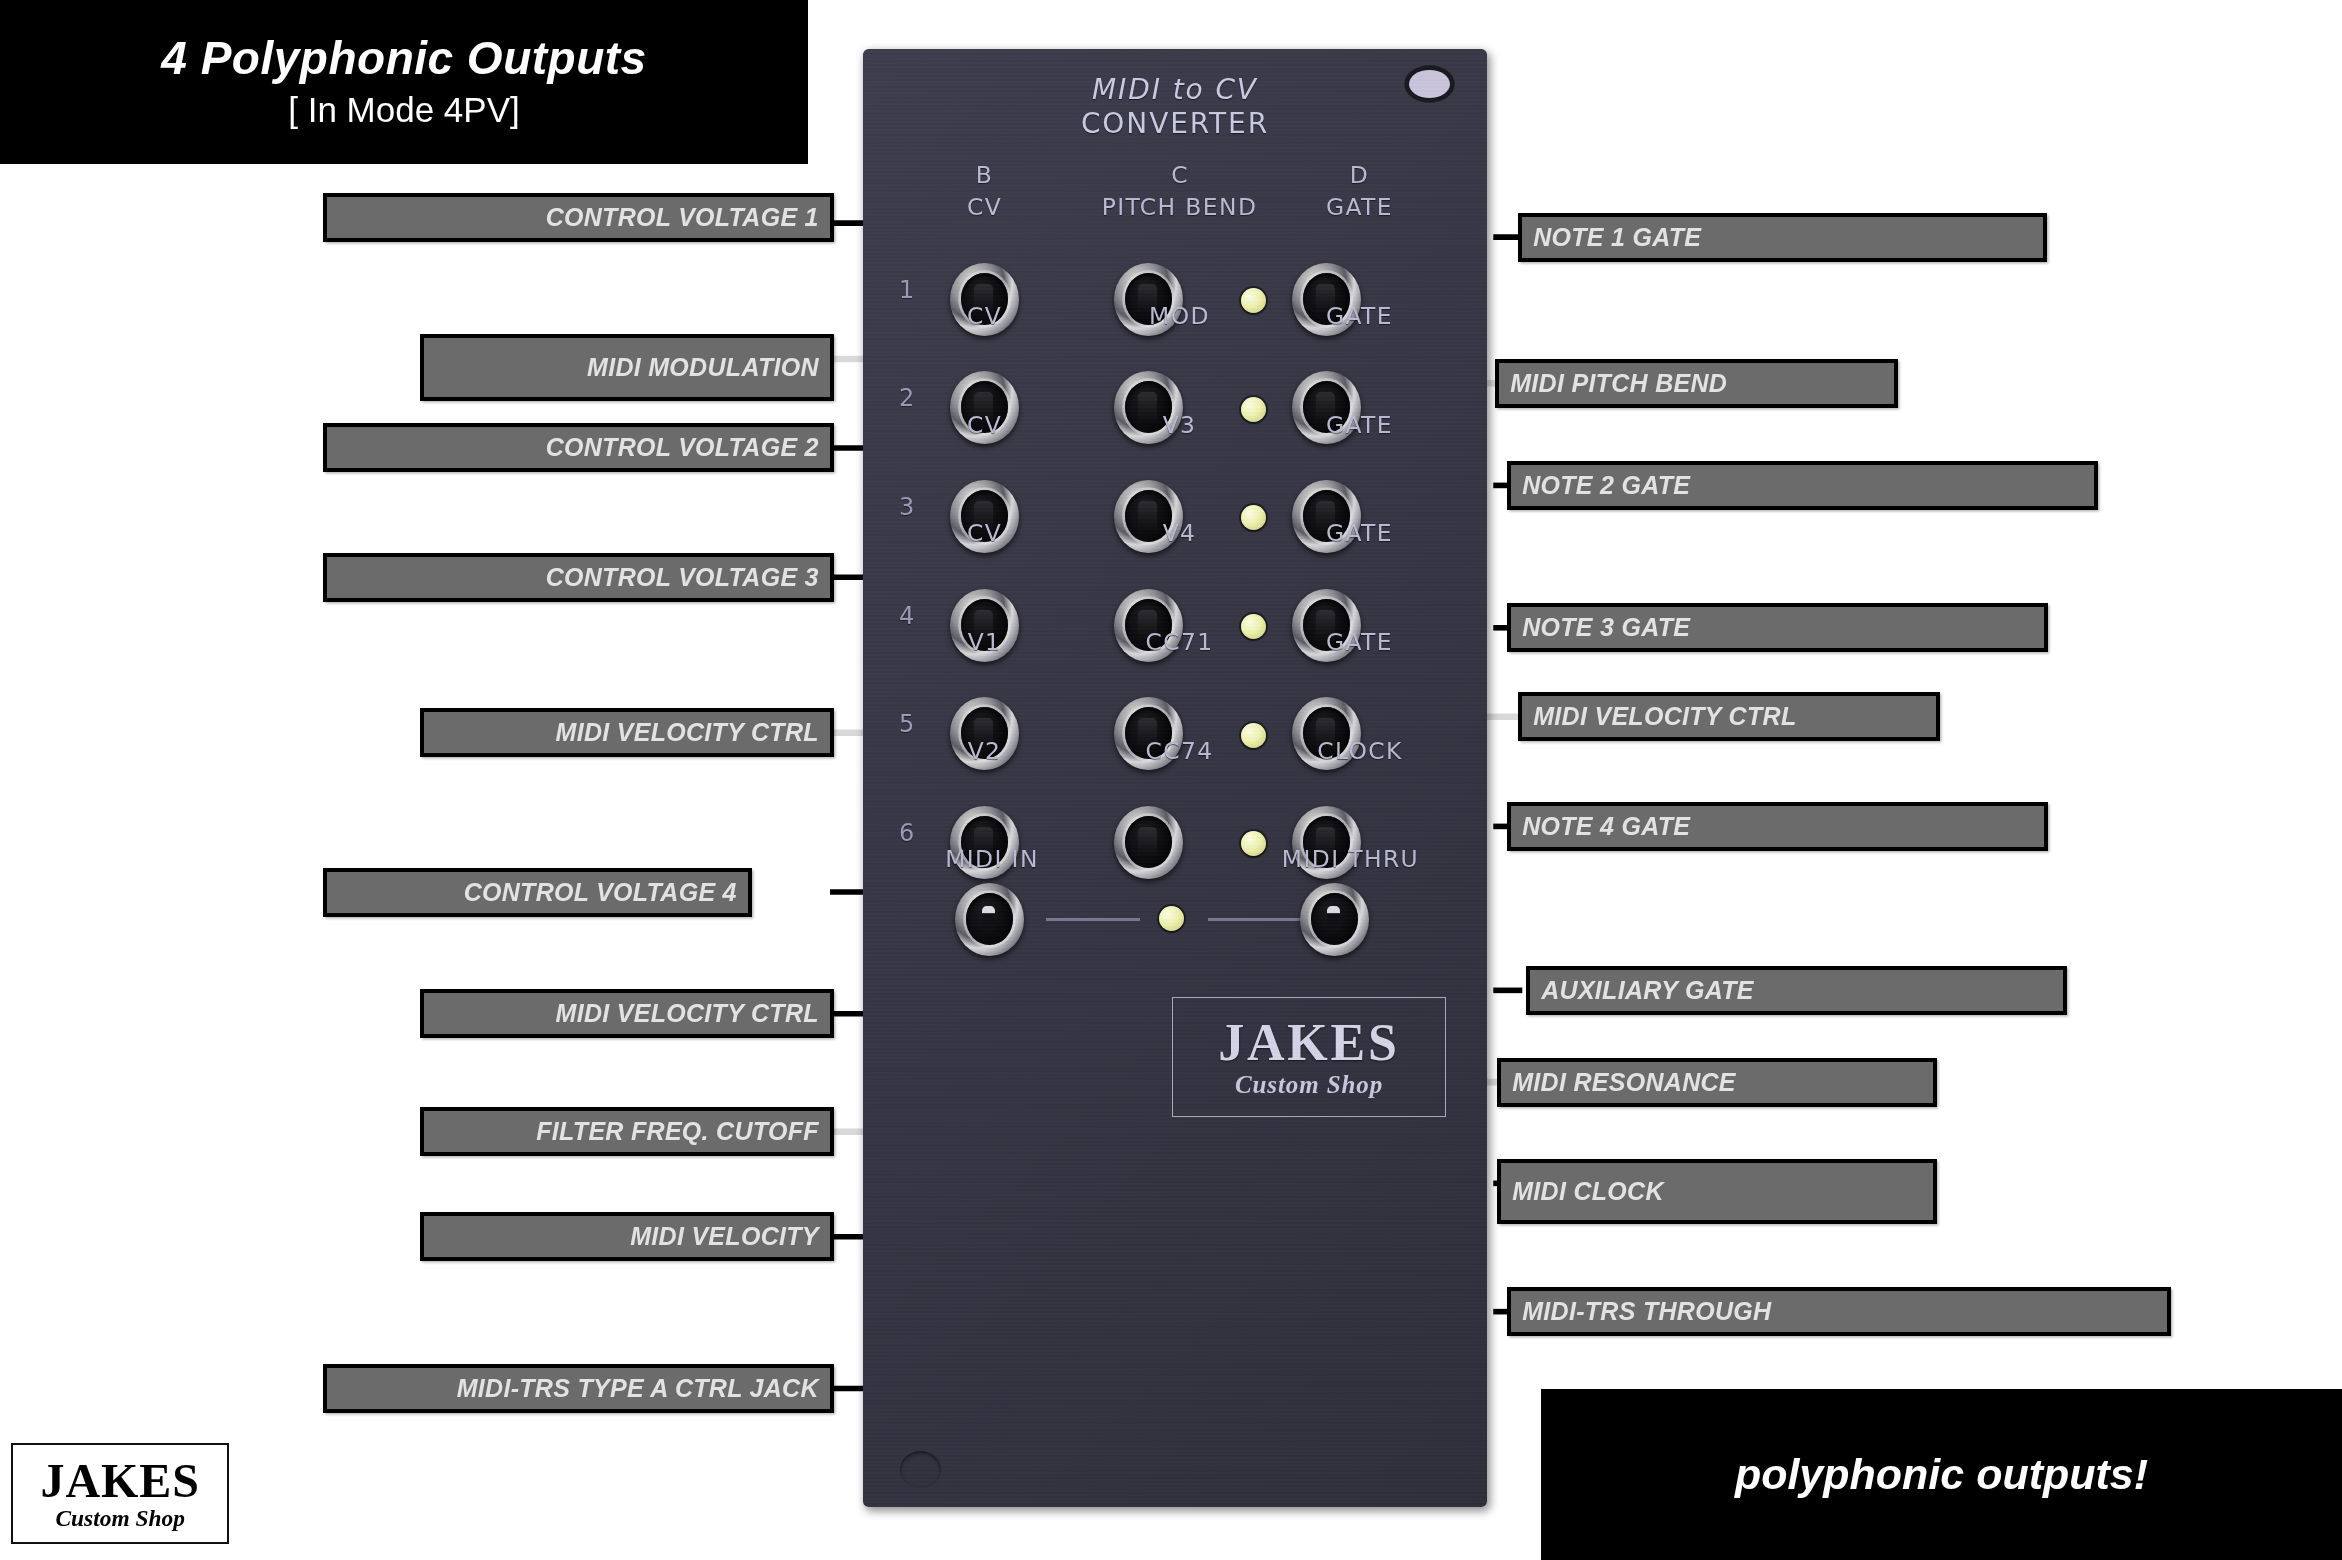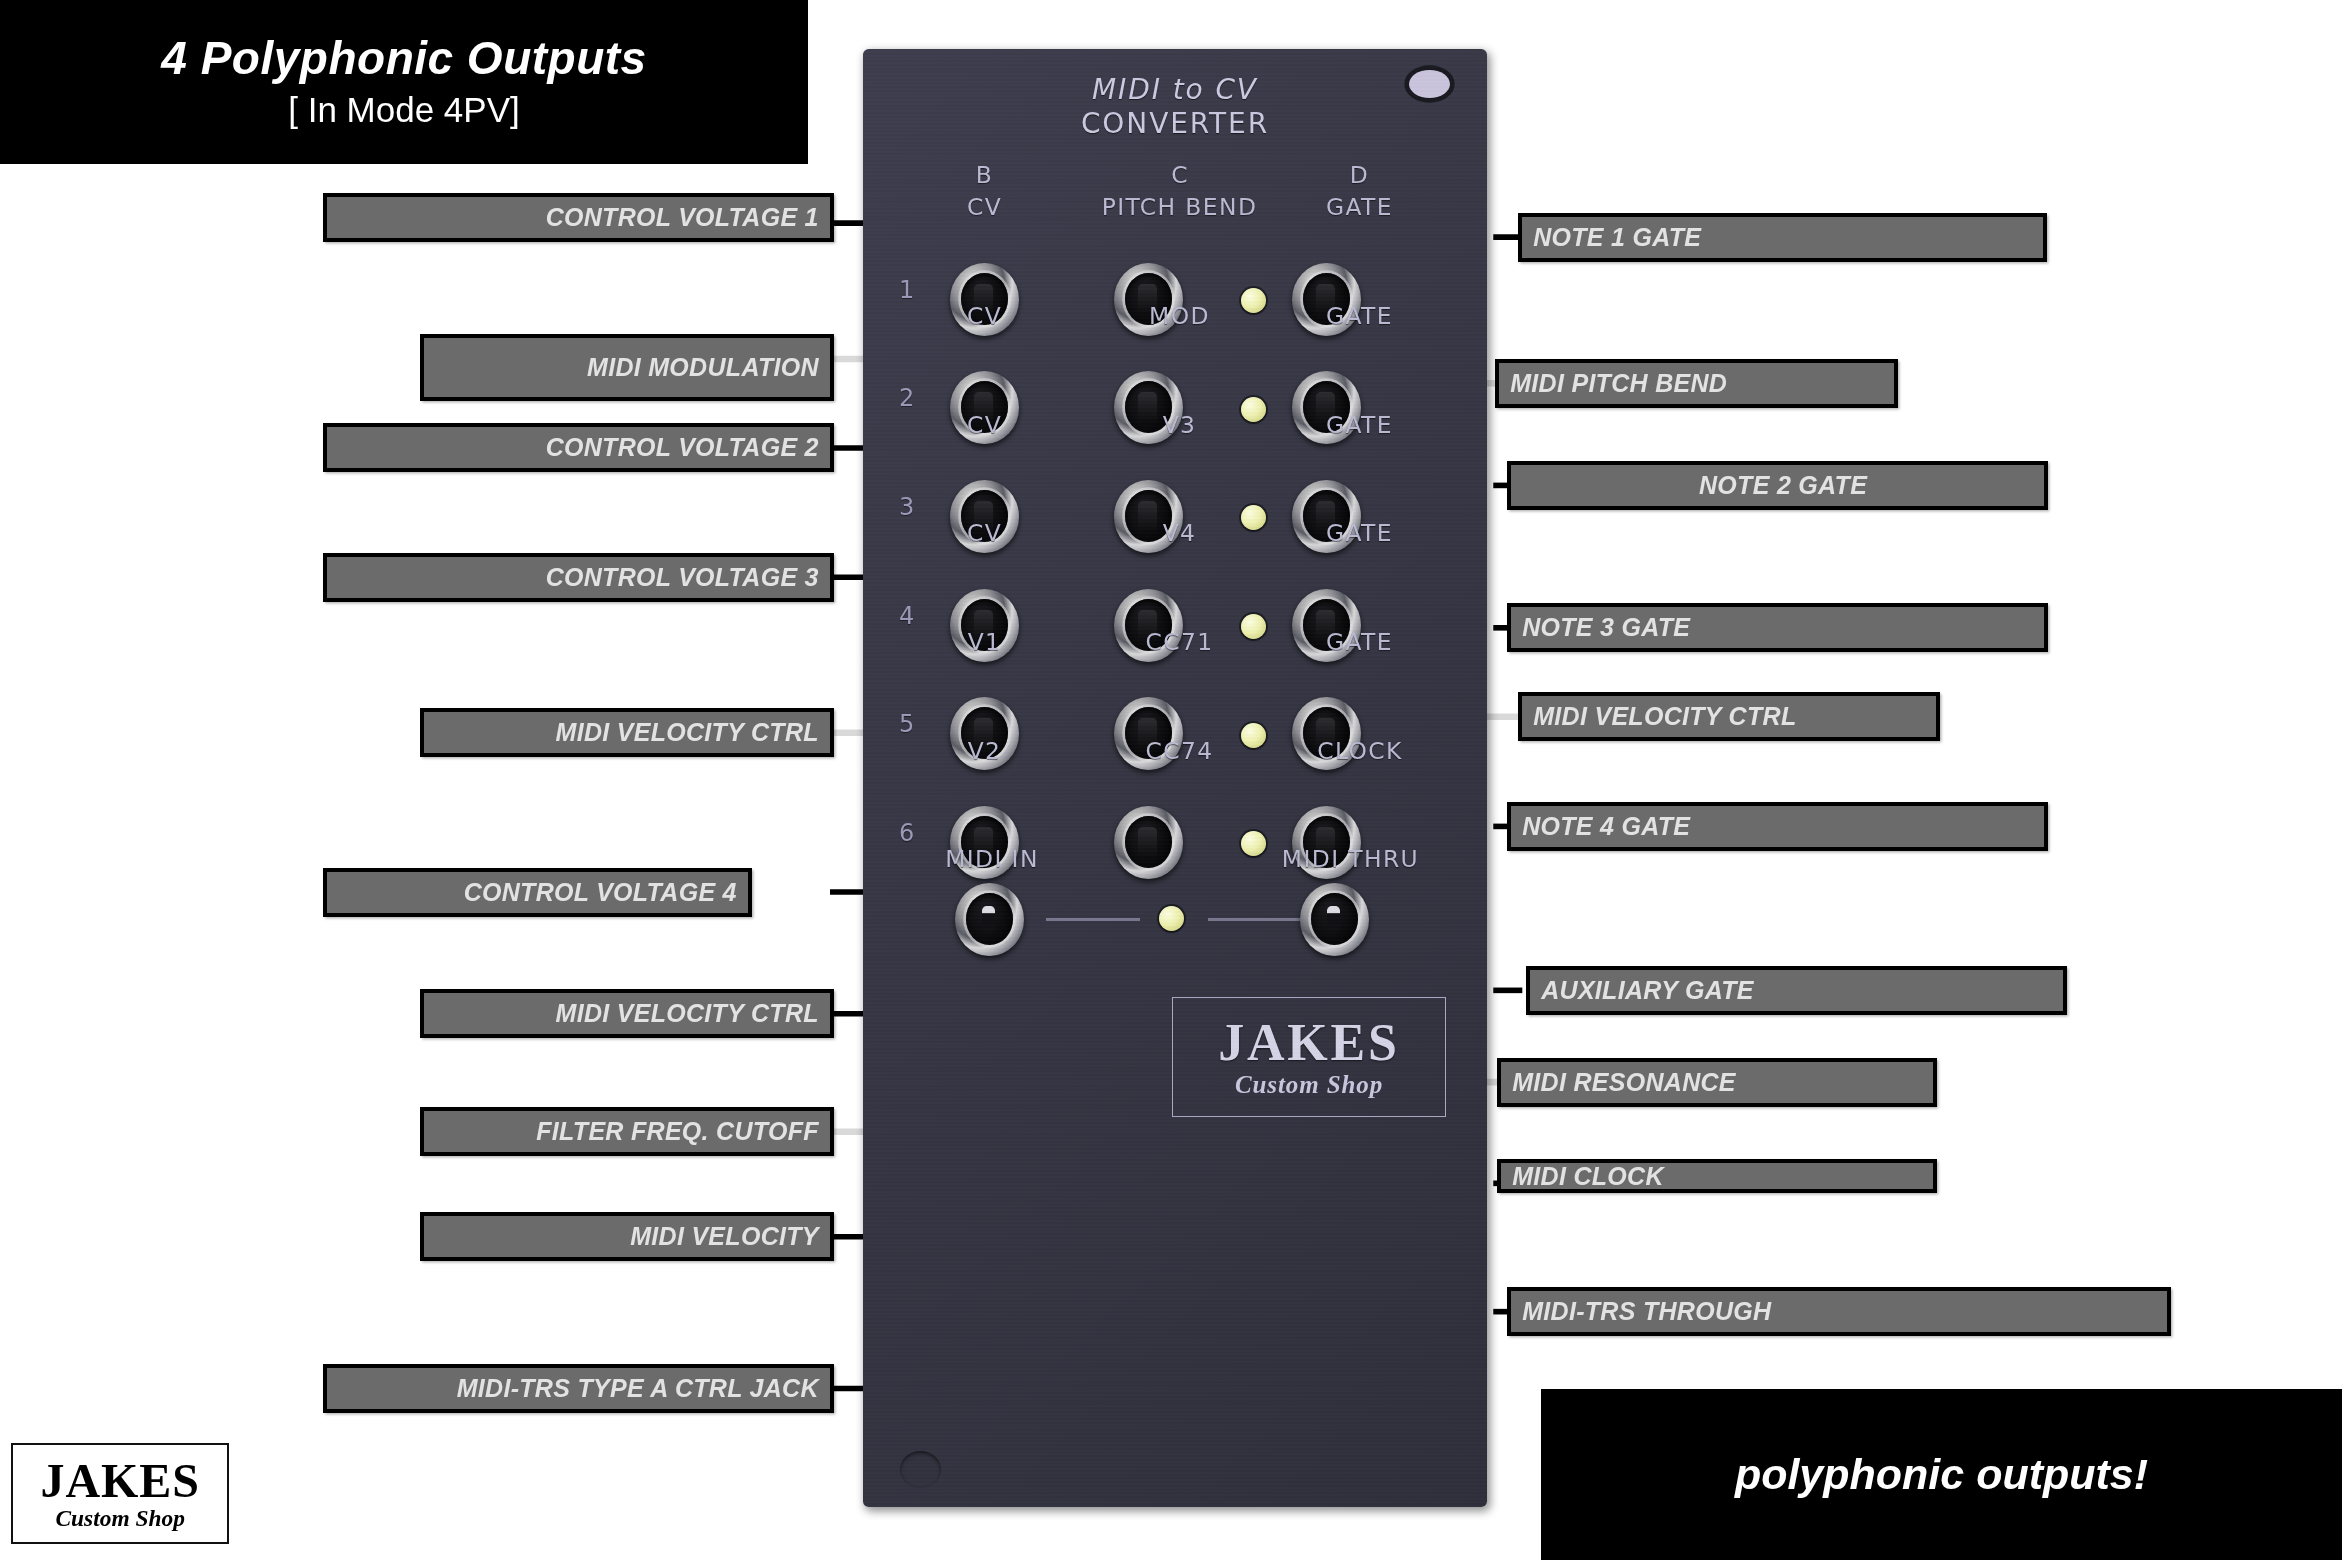--- a/index.html
+++ b/index.html
@@ -213,21 +213,21 @@
   </div>
 
 <div class="callout l" style="left:1518px;top:213px;width:529px;height:49px;">
   <span>NOTE 1 GATE</span>
   </div>
 
 <div class="callout l" style="left:1495px;top:359px;width:403px;height:49px;">
   <span>MIDI PITCH BEND</span>
   </div>
 
-<div class="callout l" style="left:1507px;top:461px;width:541px;height:49px;justify-content:center;">
+<div class="callout l" style="left:1507px;top:461px;width:591px;height:49px;">
   <span>NOTE 2 GATE</span>
   </div>
 
 <div class="callout l" style="left:1507px;top:603px;width:541px;height:49px;">
   <span>NOTE 3 GATE</span>
   </div>
 
 <div class="callout l" style="left:1518px;top:692px;width:422px;height:49px;">
   <span>MIDI VELOCITY CTRL</span>
   </div>
@@ -237,21 +237,21 @@
   </div>
 
 <div class="callout l" style="left:1507px;top:966px;width:541px;height:49px;margin-left:19px;">
   <span>AUXILIARY GATE</span>
   </div>
 
 <div class="callout l" style="left:1497px;top:1058px;width:440px;height:49px;">
   <span>MIDI RESONANCE</span>
   </div>
 
-<div class="callout l" style="left:1497px;top:1159px;width:440px;height:34px;">
+<div class="callout l" style="left:1497px;top:1159px;width:440px;height:65px;">
   <span>MIDI CLOCK</span>
   </div>
 
 <div class="callout l" style="left:1507px;top:1287px;width:664px;height:49px;">
   <span>MIDI-TRS THROUGH</span>
   </div>
 
 <div id="panel">
 
   <div class="mount mount-hole" style="right:37px;top:20.6px;"></div>

